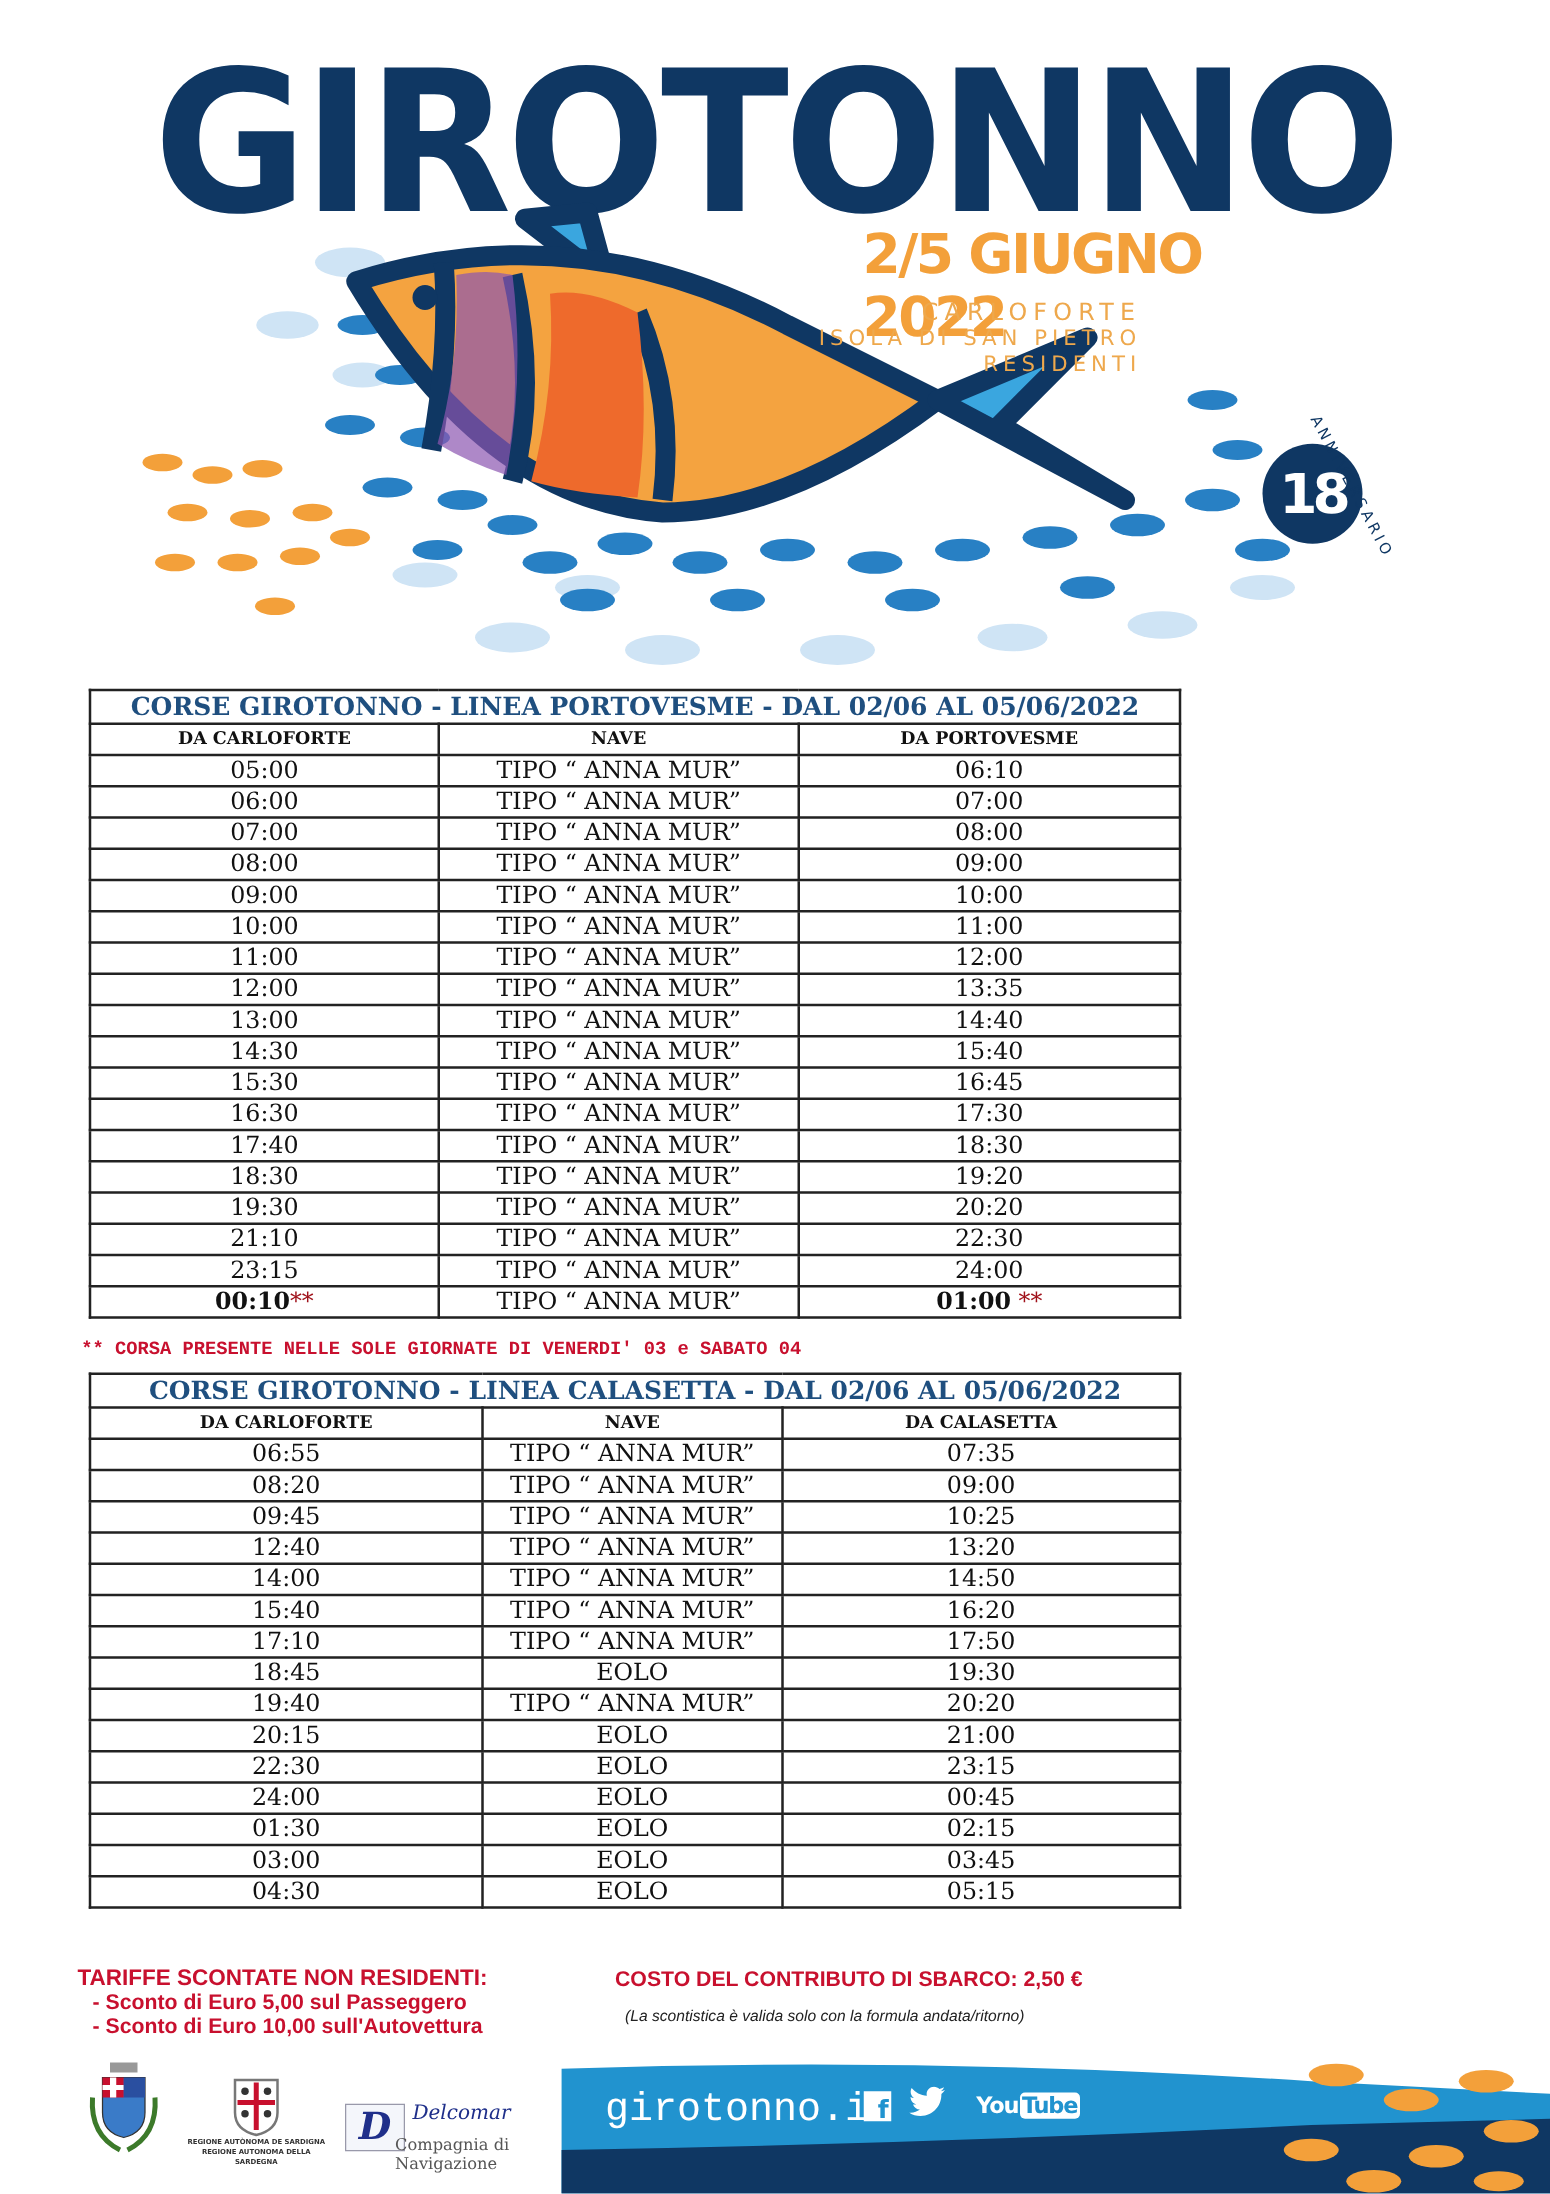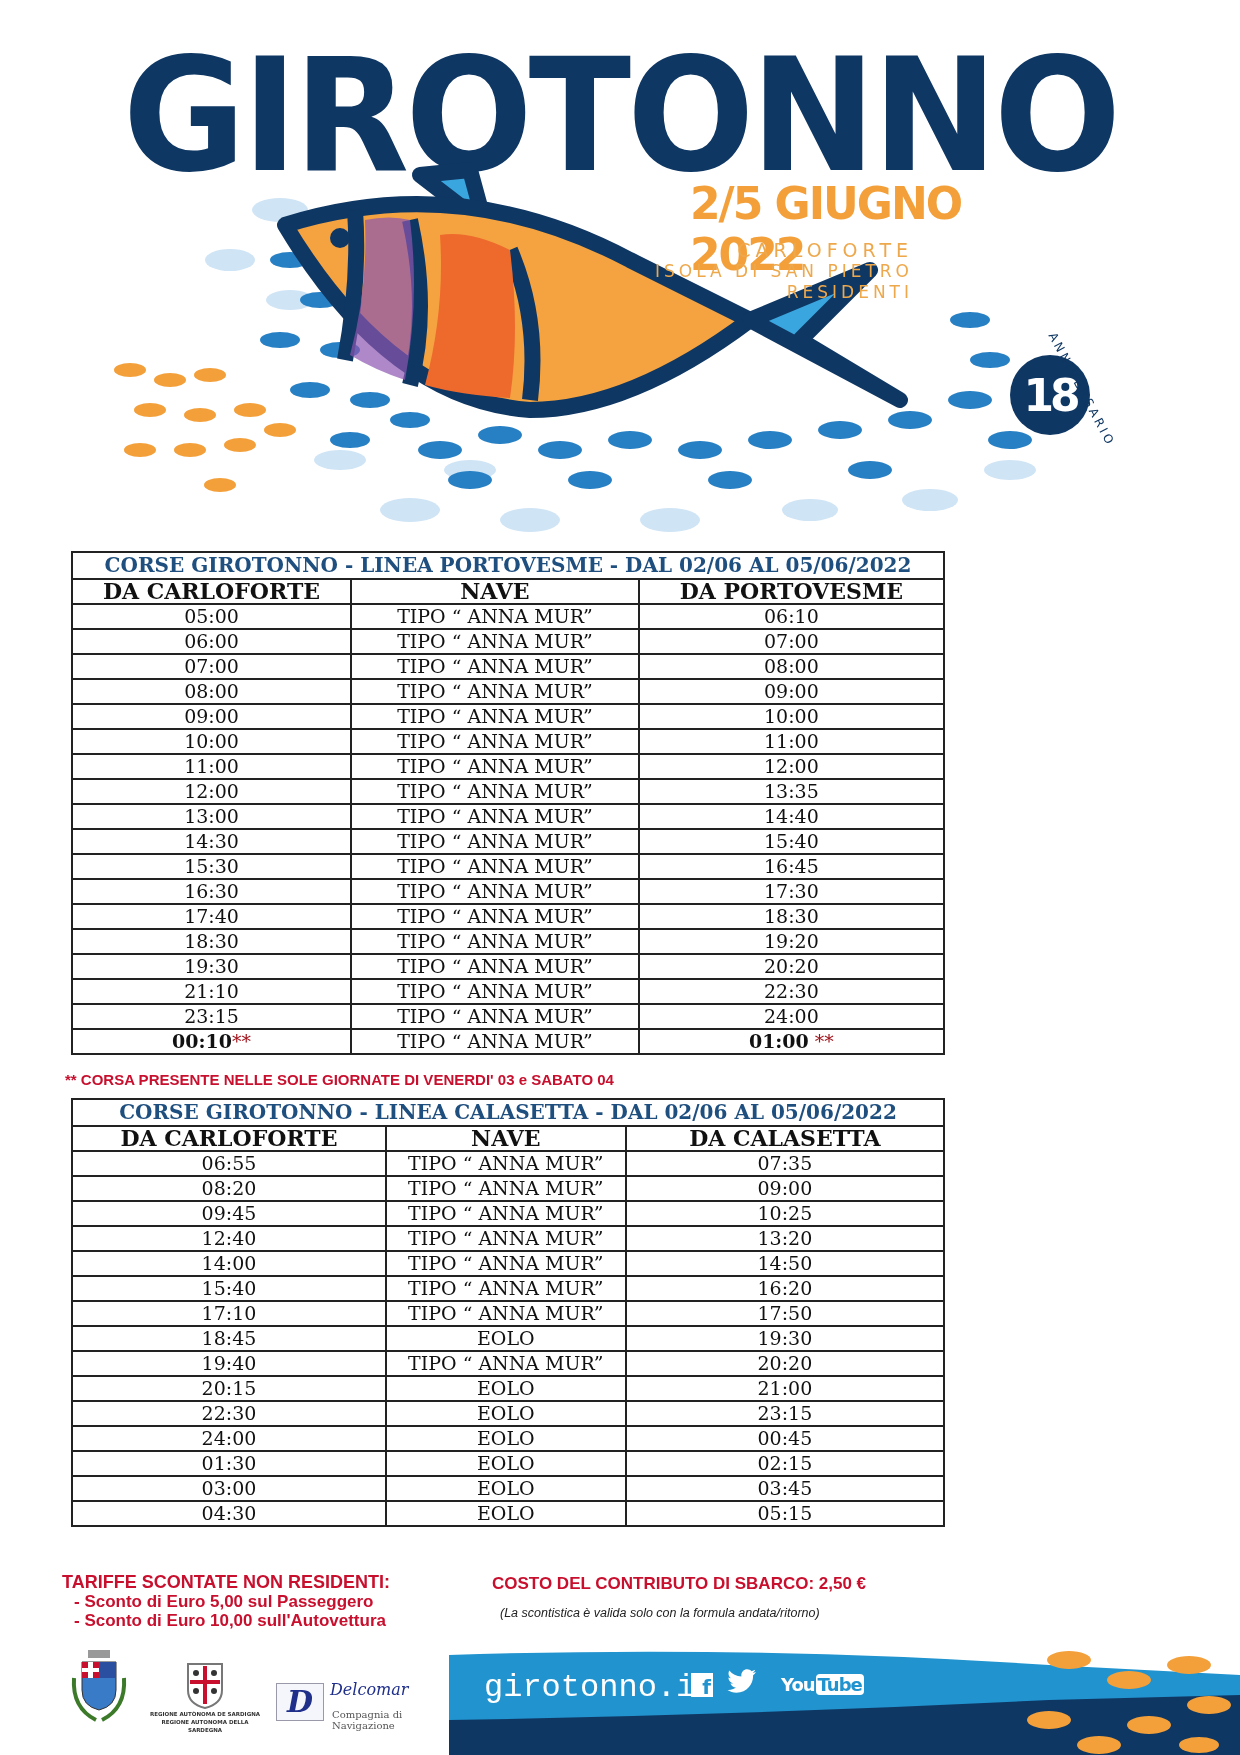--- a/index.html
+++ b/index.html
@@ -13,45 +13,45 @@
   .place .l1 { font-size:19px; font-weight:normal; letter-spacing:5px; }
   .place .l2, .place .l3 { font-size:17px; letter-spacing:4px; }
   .anniv { position:absolute; left:1010px; top:355px; width:80px; height:80px; border-radius:50%; background:#0f3763; color:#fff; font-family:"DejaVu Sans", sans-serif; font-weight:bold; font-size:44px; display:flex; align-items:center; justify-content:center; letter-spacing:-4px; }
   .anniv-label { position:absolute; left:1058px; top:330px; font-family:"DejaVu Sans", sans-serif; font-size:12px; color:#0f3763; letter-spacing:3px; transform:rotate(62deg); transform-origin:left top; }
   .art { position:absolute; left:110px; top:150px; width:1000px; height:390px; }
 
   
   .sched { position:absolute; left:71px; width:874px; border-collapse:collapse; table-layout:fixed; }
   .sched td, .sched th { border:2px solid #222; text-align:center; padding:0; font-size:19px; height:23px; line-height:23px; font-family:"DejaVu Serif", serif; font-weight:normal; }
   .sched .cap td { color:#1f4f7f; font-weight:bold; font-size:20px; height:25px; }
-  .sched th { font-weight:bold; font-size:22px; }
+  .sched th { font-weight:bold; font-size:14px; }
   .sched .last td { font-weight:normal; }
   .sched .last td.b { font-weight:bold; }
   .star { color:#a0121b; font-weight:normal; }
   #t1 { top:551px; }
   #t2 { top:1098px; }
 
-  .note { position:absolute; left:65px; top:1071px; font-family:Liberation Sans, sans-serif; font-weight:bold; font-size:15px; color:#c8102e; }
+  .note { position:absolute; left:65px; top:1071px; font-family:Liberation Mono, monospace; font-weight:bold; font-size:15px; color:#c8102e; }
 
   
   .tariffe { position:absolute; left:62px; top:1573px; font-family:"Liberation Sans", sans-serif; font-weight:bold; color:#c8102e; font-size:17px; line-height:19px; }
   .tariffe .h { font-size:18px; }
   .tariffe .i { padding-left:12px; }
   .costo { position:absolute; left:492px; top:1574px; font-family:"Liberation Sans", sans-serif; font-weight:bold; color:#c8102e; font-size:17px; }
   .scont { position:absolute; left:500px; top:1606px; font-family:"Liberation Sans", sans-serif; font-style:italic; font-size:12.5px; color:#222; }
 
   
   .logo-comune { position:absolute; left:68px; top:1648px; width:62px; height:80px; }
   .logo-ras { position:absolute; left:145px; top:1660px; width:120px; }
   .logo-ras .emb { width:42px; height:50px; margin:0 auto; display:block; }
   .logo-ras .t { font-family:"DejaVu Sans", sans-serif; font-weight:bold; font-size:5.5px; text-align:center; color:#333; line-height:8px; }
   .logo-del { position:absolute; left:276px; top:1680px; width:175px; height:45px; }
   .logo-del .flag { position:absolute; left:0; top:3px; width:46px; height:36px; border:1px solid #99a; background:#f4f6fb; font-family:"DejaVu Serif", serif; font-style:italic; font-weight:bold; color:#1f2f8a; font-size:30px; text-align:center; line-height:36px; }
   .logo-del .name { position:absolute; left:54px; top:0; font-family:"DejaVu Serif", serif; font-style:italic; font-weight:normal; color:#1f2f8a; font-size:16px; }
-  .logo-del .sub { position:absolute; left:56px; top:29px; font-family:"DejaVu Serif", serif; font-size:10px; color:#555; }
+  .logo-del .sub { position:absolute; left:40px; top:29px; font-family:"DejaVu Serif", serif; font-size:13px; color:#555; }
 
   
   .banner { position:absolute; left:449px; top:1645px; width:791px; height:110px; overflow:hidden; }
   .banner .site { position:absolute; left:35px; top:24px; font-family:Liberation Mono, monospace; font-size:32px; color:#fff; letter-spacing:0px; }
   .banner .fb { position:absolute; left:242px; top:28px; width:22px; height:24px; background:#fff; color:#2193cf; font-family:"DejaVu Sans", sans-serif; font-weight:bold; font-size:20px; text-align:right; line-height:28px; padding-right:2px; box-sizing:border-box; }
   .banner .tw { position:absolute; left:278px; top:24px; font-size:26px; color:#fff; }
   .banner .yt { position:absolute; left:332px; top:29px; font-family:"DejaVu Sans", sans-serif; font-weight:bold; font-size:18px; color:#fff; letter-spacing:-1px; }
   .banner .yt span { background:#fff; color:#2193cf; border-radius:4px; padding:0 2px; margin-left:1px; }
 </style>
 </head>

